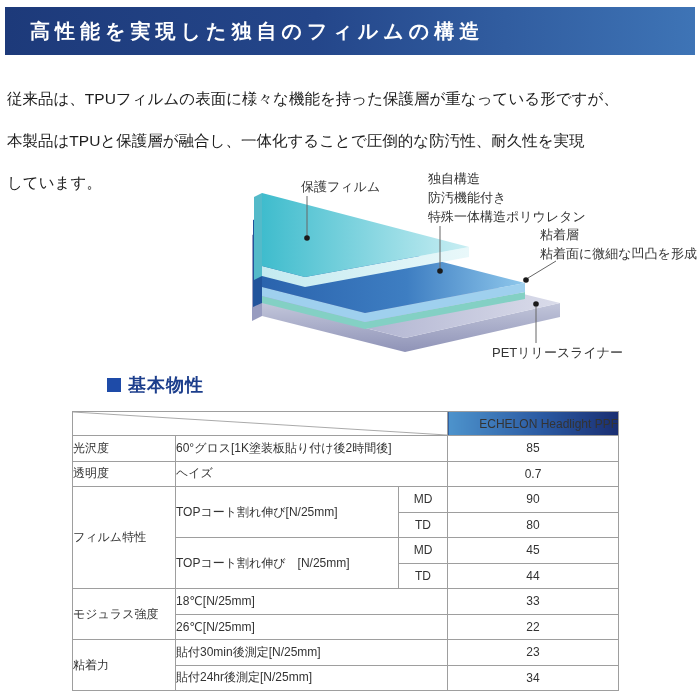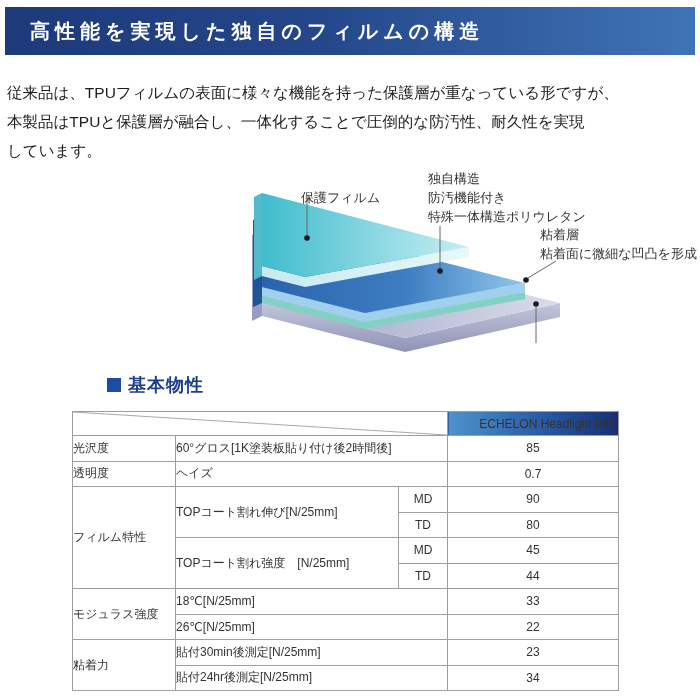--- a/index.html
+++ b/index.html
@@ -14,30 +14,30 @@
     display:flex;align-items:center;
   }
   .title-band h1{
     margin:0 0 0 25px;color:#ffffff;font-weight:bold;
     font-family:Liberation Serif, serif;
     font-size:20px;letter-spacing:5px;white-space:nowrap;
   }
   
   .intro{
     position:absolute;left:7px;top:78px;width:684px;margin:0;
-    font-size:15.5px;line-height:29px;color:#1c1c1c;white-space:pre-line;
+    font-size:15.5px;line-height:42px;color:#1c1c1c;white-space:pre-line;
   }
   
   .diagram{position:absolute;left:0;top:166px;width:700px;height:214px;}
   .diagram svg{position:absolute;left:245px;top:2px;}
   .dlabel{
     position:absolute;font-size:13px;line-height:19px;color:#333333;
     white-space:pre-line;
   }
-  .lbl-film{left:301px;top:11px;margin-top:11px;}
+  .lbl-film{left:301px;top:11px;}
   .lbl-unique{left:428px;top:3px;}
   .lbl-adhesive{left:540px;top:59px;}
   .lbl-liner{left:492px;top:177px;}
   
   .section-head{
     position:absolute;left:80px;top:373px;display:flex;align-items:center;
     font-size:18px;font-weight:bold;color:#1c3e8c;letter-spacing:1px;padding-left:27px;
   }
   .section-head .sq{
     width:14px;height:14px;background:#1e4ba8;display:inline-block;margin-right:7px;
@@ -133,20 +133,21 @@
       <circle cx="291" cy="136" r="2.8"></circle>
     </g>
   </svg>
 
   <div class="dlabel lbl-film">保護フィルム</div>
   <div class="dlabel lbl-unique">独自構造
 防汚機能付き
 特殊一体構造ポリウレタン</div>
   <div class="dlabel lbl-adhesive">粘着層
 粘着面に微細な凹凸を形成</div>
+  <div class="dlabel lbl-liner">PETリリースライナー</div>
 </div>
 
 <div class="section-head">
   <span class="sq"></span>
   <span>基本物性</span>
 </div>
 
 <table class="props">
   <colgroup>
     <col style="width:103px">
@@ -180,21 +181,21 @@
       <td class="cat" rowspan="4">フィルム特性</td>
       <td class="attr" rowspan="2">TOPコート割れ伸び[N/25mm]</td>
       <td class="dir">MD</td>
       <td class="val">90</td>
     </tr>
     <tr>
       <td class="dir">TD</td>
       <td class="val">80</td>
     </tr>
     <tr>
-      <td class="attr" rowspan="2">TOPコート割れ強度　[N/25mm]</td>
+      <td class="attr" rowspan="2">TOPコート割れ伸び　[N/25mm]</td>
       <td class="dir">MD</td>
       <td class="val">45</td>
     </tr>
     <tr>
       <td class="dir">TD</td>
       <td class="val">44</td>
     </tr>
 
     <tr>
       <td class="cat" rowspan="2">モジュラス強度</td>

